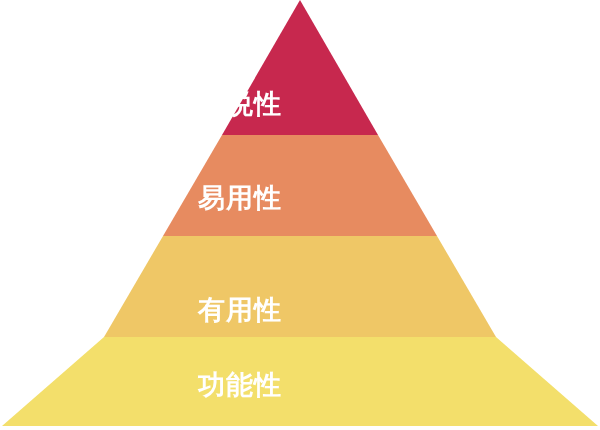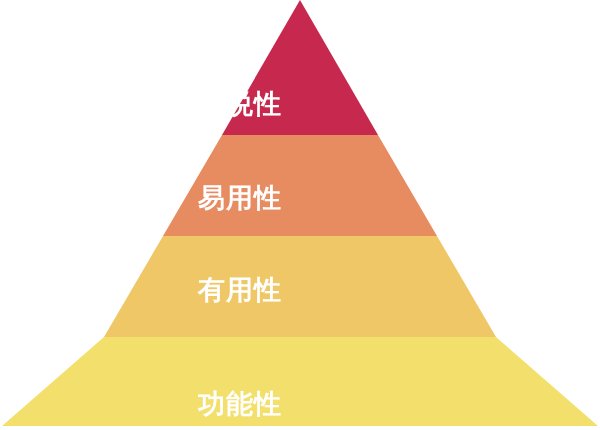--- a/index.html
+++ b/index.html
@@ -14,14 +14,14 @@
 
 <svg width="600" height="430">
   <polygon points="300,0 378,135 222,135" fill="#c7284e"></polygon>
   <polygon points="222,135 378,135 437,236 163,236" fill="#e78b60"></polygon>
   <polygon points="163,236 437,236 496,337 104,337" fill="#efc766"></polygon>
   <polygon points="104,337 496,337 598,426 2,426" fill="#f3df6b"></polygon>
 </svg>
 
 <div class="lbl" style="top:86px;">愉悦性</div>
 <div class="lbl" style="top:180px;font-family:Liberation Serif, serif;">易用性</div>
-<div class="lbl" style="top:272px;">有用性</div>
-<div class="lbl" style="top:386px;">功能性</div>
+<div class="lbl" style="top:292px;">有用性</div>
+<div class="lbl" style="top:367px;">功能性</div>
 
 </body></html>

